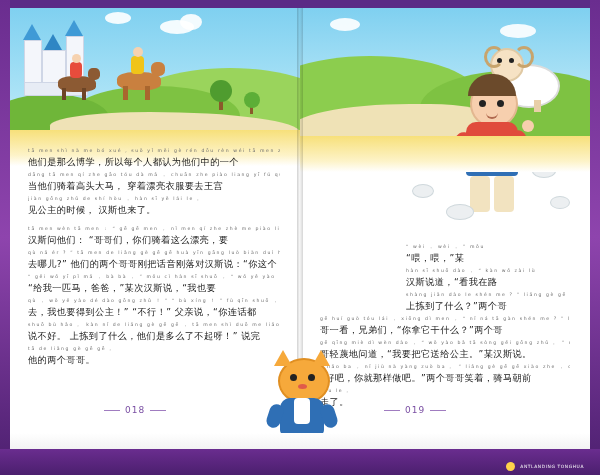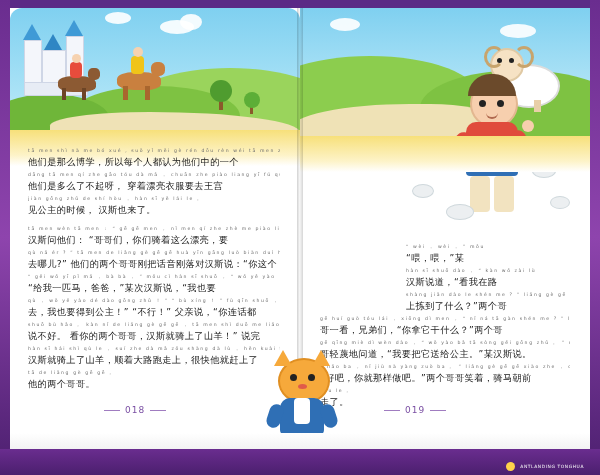--- a/index.html
+++ b/index.html
@@ -17,21 +17,21 @@
   .frame-bottom{position:absolute;left:0;bottom:0;width:600px;height:26px;
      background:linear-gradient(180deg,#6a2d8f 0%, #4b1f6e 100%);}
   .frame-left{position:absolute;left:0;top:0;width:10px;height:475px;
      background:linear-gradient(180deg,#6a2d8f 0%, #8e44ad 50%, #4b1f6e 100%);}
   .frame-right{position:absolute;right:0;top:0;width:10px;height:475px;
      background:linear-gradient(180deg,#6a2d8f 0%, #8e44ad 50%, #4b1f6e 100%);}
 
   
   .spread{position:absolute;left:10px;top:8px;width:580px;height:441px;background:#ffffff;}
   .page-half{position:absolute;top:0;height:441px;width:290px;overflow:hidden;}
-  .page-left{left:0;border-radius:12px;}
+  .page-left{left:0;}
   .page-right{left:290px;}
   .gutter{position:absolute;left:287px;top:0;width:6px;height:441px;
     background:linear-gradient(90deg,rgba(0,0,0,.18),rgba(0,0,0,.03) 45%,rgba(0,0,0,.16));}
 
   
   .sky{position:absolute;left:0;top:0;width:100%;height:150px;
     background:linear-gradient(180deg,#7fd0f0 0%,#a9e2f6 55%,#d7f0fa 100%);}
   .sky-r{background:linear-gradient(180deg,#7fd0f0 0%,#b6e6f7 60%,#dff4fb 100%);}
   .hill{position:absolute;border-radius:50% 50% 0 0;}
   .road{position:absolute;background:#f0e4c0;}
@@ -148,21 +148,21 @@
 
       <div class="ground"></div>
 
       <div class="textcol lt">
         <div>
             <p class="pinyin">tā men shì nà me bó xué ,  suǒ yǐ měi gè rén dōu rèn wéi tā men zhōng de yī gè</p>
             <p class="pline">他们是那么博学，所以每个人都认为他们中的一个</p>
           </div>
         <div>
             <p class="pinyin">dāng tā men qí zhe gāo tóu dà mǎ ，    chuān zhe piào liang yī fú qù wáng gōng</p>
-            <p class="pline">他们是多么了不起呀，  穿着漂亮衣服要去王宫</p>
+            <p class="pline">当他们骑着高头大马，  穿着漂亮衣服要去王宫</p>
           </div>
         <div>
             <p class="pinyin">jiàn gōng zhǔ de shí hòu ，  hàn sī yě lái le 。</p>
             <p class="pline">见公主的时候，  汉斯也来了。</p>
           </div>
         <div style="height:6px"></div>
         <div>
             <p class="pinyin">tā men wèn tā men ：  “ gē gē men ， nǐ men qí zhe zhè me piào liang ， yào</p>
             <p class="pline">汉斯问他们：  “哥哥们，你们骑着这么漂亮，要</p>
           </div>
@@ -173,25 +173,21 @@
         <div>
             <p class="pinyin">“ gěi wǒ yī pǐ mǎ ， bà bà ， ” mǒu cì hàn sī shuō ， “ wǒ yě yào</p>
             <p class="pline">“给我一匹马，爸爸，”某次汉斯说，“我也要</p>
           </div>
         <div>
             <p class="pinyin">qù ， wǒ yě yào dé dào gōng zhǔ ！ ”  “ bù xíng ！ ”  fù qīn shuō ， “ nǐ lián huà dōu</p>
             <p class="pline">去，我也要得到公主！”  “不行！”  父亲说，“你连话都</p>
           </div>
         <div>
             <p class="pinyin">shuō bù hǎo 。  kàn nǐ de liǎng gè gē gē ， tā men shì duō me liǎo bù qǐ ya ！ ”  shuō wán</p>
-            <p class="pline">说不好。 看你的两个哥哥，汉斯就骑上了山羊！”  说完</p>
-          </div>
-        <div>
-            <p class="pinyin">hàn sī hái shì qù le ， suí zhe dà mǎ zǒu shàng dà lù ， hěn kuài tā jiù gǎn shàng le</p>
-            <p class="pline">汉斯就骑上了山羊，顺着大路跑走上，很快他就赶上了</p>
+            <p class="pline">说不好。 上拣到了什么，他们是多么了不起呀！”  说完</p>
           </div>
         <div>
             <p class="pinyin">tā de liǎng gè gē gē 。</p>
             <p class="pline">他的两个哥哥。</p>
           </div>
       </div>
 
       <div class="pageno pn-left" style="left:94px;">
         <span class="dash"></span>
           <span>018</span>

